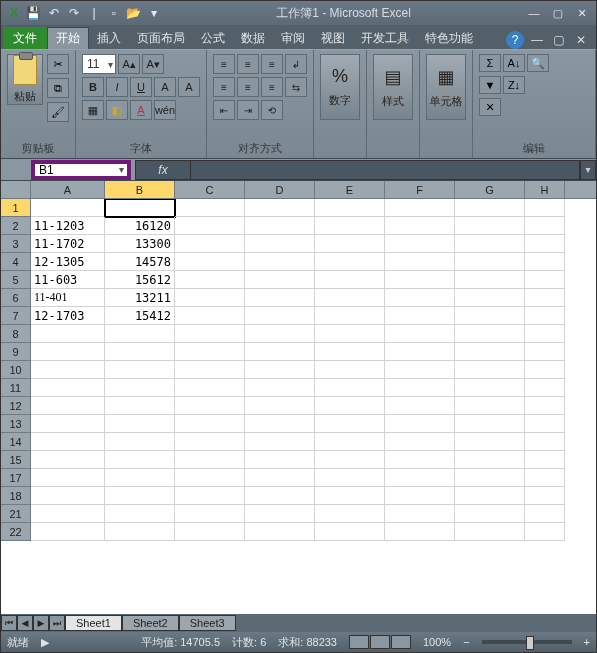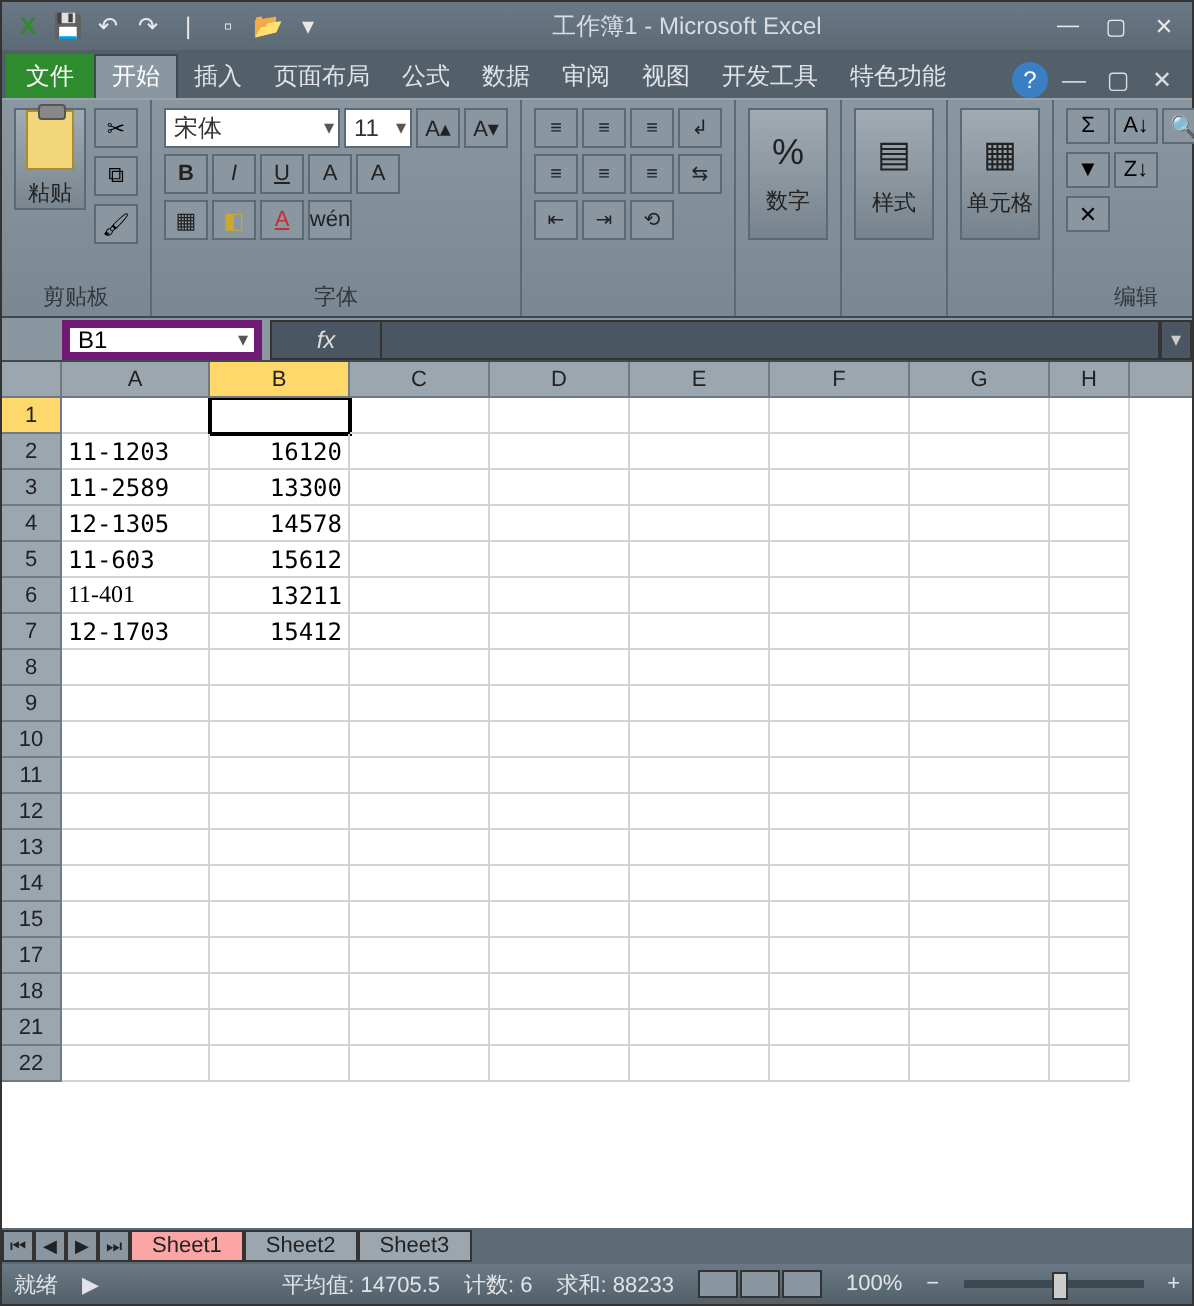--- a/index.html
+++ b/index.html
@@ -78,21 +78,21 @@
 .rowh.sel { background:#ffd86b; }
 .cell { border-right:1px solid #d0d4d8; border-bottom:1px solid #d0d4d8; font-size:12px; font-family: SimSun, monospace; padding:0 3px; display:flex; align-items:center; overflow:hidden; white-space:nowrap; }
 .cell.num { justify-content:flex-end; }
 .cell.selected { outline:2px solid #000; outline-offset:-1px; }
 
 
 .sheetbar { height:18px; background:#5b6a75; display:flex; align-items:center; font-size:11px; }
 .nav-btns { display:flex; }
 .nav-btn { width:16px; height:16px; background:#8a96a0; border:1px solid #333; display:flex; align-items:center; justify-content:center; font-size:9px; color:#222; }
 .sheet-tab { padding:1px 10px; background:#9ca6af; border:1px solid #333; color:#222; }
-.sheet-tab.active { background:#fca5a5; }
+.sheet-tab.active { background:#e5e5e5; }
 .sheet-spacer { flex:1; background:#5b6a75; }
 
 
 .statusbar { height:20px; background:linear-gradient(#6a7985,#536069); display:flex; align-items:center; font-size:11px; color:#e0e4e8; padding:0 6px; gap:12px; }
 .statusbar .spacer { flex:1; }
 .view-btns { display:flex; gap:1px; }
 .view-btn { width:20px; height:14px; background:#8a96a0; border:1px solid #333; }
 .zoom-slider { width:90px; height:4px; background:#3d4850; position:relative; }
 .zoom-slider::before { content:""; position:absolute; left:44px; top:-4px; width:6px; height:12px; background:#ccc; border:1px solid #333; }
 
@@ -157,21 +157,20 @@
           <div class="small-btn">🖌</div>
         </div>
       </div>
       <div class="group-label">剪贴板</div>
     </div>
 
     <div class="group">
       <div class="group-content">
         <div class="font-rows">
           <div class="font-row">
-            <div class="combo font-name">宋体</div>
             <div class="combo font-size">11</div>
             <div class="fbtn">A▴</div>
             <div class="fbtn">A▾</div>
           </div>
           <div class="font-row">
             <div class="fbtn">
                 <b>B</b>
               </div>
             <div class="fbtn">
                 <i>I</i>
@@ -210,20 +209,21 @@
             <div class="abtn">≡</div>
             <div class="abtn">⇆</div>
           </div>
           <div class="align-row">
             <div class="abtn">⇤</div>
             <div class="abtn">⇥</div>
             <div class="abtn">⟲</div>
           </div>
         </div>
       </div>
+      <div class="group-label">对齐方式</div>
     </div>
 
     <div class="group">
       <div class="group-content">
         <div class="bigbtn">
           <span class="ico">%</span>
           <span>数字</span>
         </div>
       </div>
       <div class="group-label">&nbsp;</div>
@@ -309,21 +309,21 @@
           <div class="cell col-B num" style="width: 70px;">16120</div>
           <div class="cell col-C" style="width: 70px;"></div>
           <div class="cell col-D" style="width: 70px;"></div>
           <div class="cell col-E" style="width: 70px;"></div>
           <div class="cell col-F" style="width: 70px;"></div>
           <div class="cell col-G" style="width: 70px;"></div>
           <div class="cell col-H" style="width: 40px;"></div>
         </div>
         <div class="row">
           <div class="rowh">3</div>
-          <div class="cell col-A" style="width: 74px;">11-2589</div>
+          <div class="cell col-A" style="width: 74px;">11-1702</div>
           <div class="cell col-B num" style="width: 70px;">13300</div>
           <div class="cell col-C" style="width: 70px;"></div>
           <div class="cell col-D" style="width: 70px;"></div>
           <div class="cell col-E" style="width: 70px;"></div>
           <div class="cell col-F" style="width: 70px;"></div>
           <div class="cell col-G" style="width: 70px;"></div>
           <div class="cell col-H" style="width: 40px;"></div>
         </div>
         <div class="row">
           <div class="rowh">4</div>

